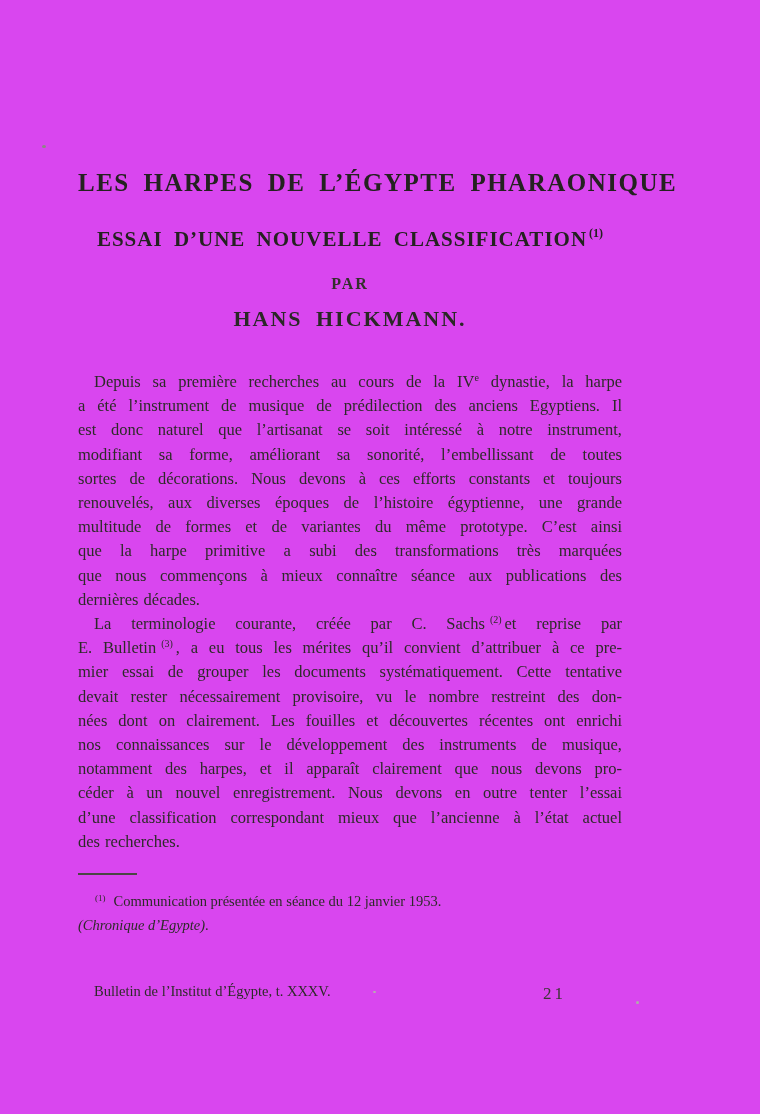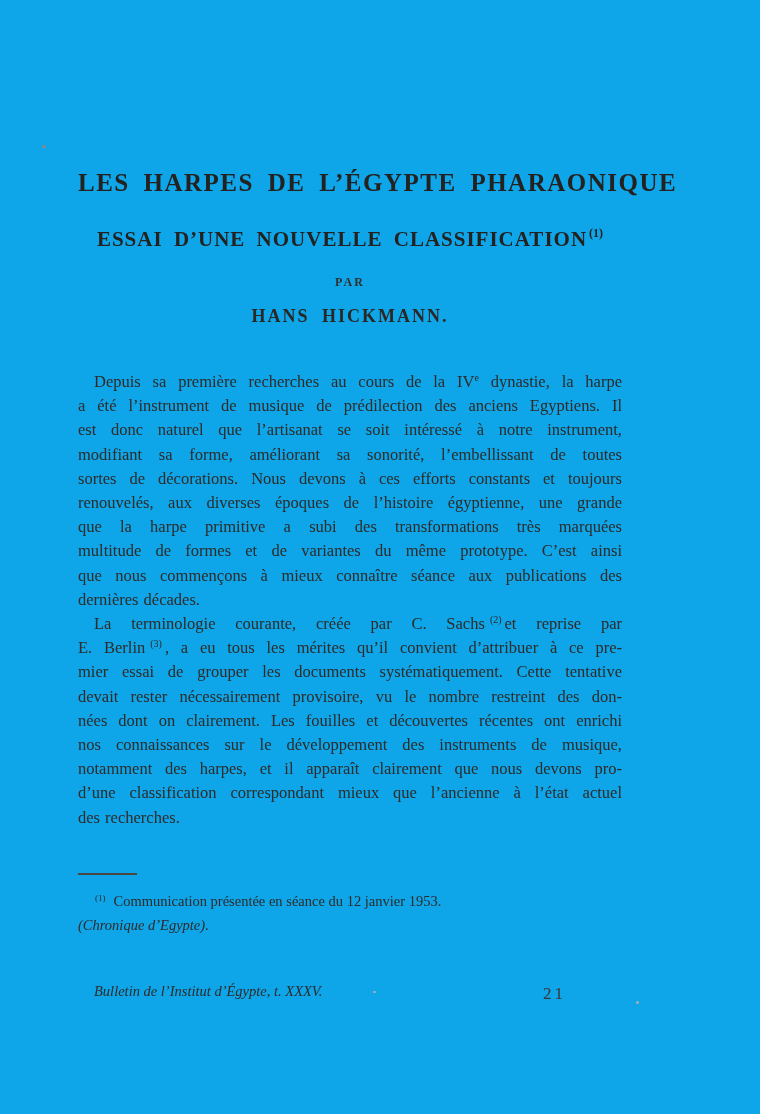--- a/index.html
+++ b/index.html
@@ -1,42 +1,42 @@
 <!DOCTYPE html>
 <html><head>
 <meta charset="utf-8">
 <style>
   html,body{margin:0;padding:0;background:#e8e8e6;}
   .page{
     position:relative;
     width:760px;height:1114px;
-    background:#0ea5e9;
+    background:#d946ef;
     font-family:"Liberation Serif", serif;
     color:#2d2b28;
     overflow:hidden;
   }
   
   .title1{
     position:absolute;left:78px;top:169px;width:544px;
     text-align:center;font-weight:700;font-size:25px;line-height:28px;
     letter-spacing:1.5px;word-spacing:6px;white-space:nowrap;color:#242220;
   }
   .title2{
     position:absolute;left:78px;top:220px;width:544px;
     text-align:center;font-weight:700;font-size:21px;line-height:26px;
     letter-spacing:1px;word-spacing:5px;white-space:nowrap;color:#242220;
   }
   .title2 sup{font-size:12px;vertical-align:9px;letter-spacing:0;margin-left:2px;}
   .par{
     position:absolute;left:78px;top:275px;width:544px;
-    text-align:center;font-weight:700;font-size:12px;letter-spacing:2px;color:#33302c;
+    text-align:center;font-weight:700;font-size:16px;letter-spacing:2px;color:#33302c;
   }
   .author{
     position:absolute;left:78px;top:306px;width:544px;
-    text-align:center;font-weight:700;font-size:18px;
+    text-align:center;font-weight:700;font-size:22px;
     letter-spacing:2px;word-spacing:6px;color:#2a2826;
   }
   
   .bodytext{
     position:absolute;left:78px;top:370px;width:544px;
     font-size:16.5px;
   }
   .bline{
     line-height:24.2px;
     text-align:justify;
@@ -57,21 +57,21 @@
   }
   .fn{line-height:24px;text-align:left;}
   .fn.just{text-align:justify;text-align-last:justify;}
   .fnsup{font-size:9px;vertical-align:5px;line-height:0;margin:0 8px 0 17px;}
   .fncont{line-height:24px;}
   
   .footer{
     position:absolute;left:78px;top:979px;width:544px;
     font-size:14.5px;line-height:24px;
   }
-  .footer .journal{padding-left:16px;font-style:italic;text-align:right;}
+  .footer .journal{padding-left:16px;text-align:right;}
   .pagenum{
     position:absolute;left:465px;top:3px;
     font-style:normal;font-size:17px;letter-spacing:3px;color:#3a3733;
   }
   
   .speck{position:absolute;border-radius:50%;}
   .speck.s1{left:42px;top:145px;width:4px;height:3px;background:#8b8884;}
   .speck.s2{left:373px;top:991px;width:3px;height:2px;background:#b5b2ad;}
   .speck.s3{left:636px;top:1001px;width:3px;height:3px;background:#b0ada8;}
   i{font-style:italic;}
@@ -96,32 +96,33 @@
   <div class="author">HANS HICKMANN.</div>
 
   <div class="bodytext">
 
     <div class="bline ind"><span>Depuis sa première recherches au cours de la IV</span><sup class="bsup">e</sup><span> dynastie, la harpe</span></div>
     <div class="bline">a été l’instrument de musique de prédilection des anciens Egyptiens. Il</div>
     <div class="bline">est donc naturel que l’artisanat se soit intéressé à notre instrument,</div>
     <div class="bline">modifiant sa forme, améliorant sa sonorité, l’embellissant de toutes</div>
     <div class="bline">sortes de décorations. Nous devons à ces efforts constants et toujours</div>
     <div class="bline">renouvelés, aux diverses époques de l’histoire égyptienne, une grande</div>
+    <div class="bline">multitude de formes et de variantes du même prototype. C’est ainsi</div>
     <div class="bline">que la harpe primitive a subi des transformations très marquées</div>
-    <div class="bline">multitude de formes et de variantes du même prototype. C’est ainsi</div>
     <div class="bline">que nous commençons à mieux connaître séance aux publications des</div>
     <div class="bline end">dernières décades.</div>
 
     <div class="bline ind"><span>La terminologie courante, créée par C. Sachs</span><sup class="bsup ref">(2)</sup><span>et reprise par</span></div>
-    <div class="bline"><span>E. Berlin</span><sup class="bsup ref">(3)</sup><span>, a eu tous les mérites qu’il convient d’attribuer à ce pre-</span></div>
+    <div class="bline"><span>E. Bulletin</span><sup class="bsup ref">(3)</sup><span>, a eu tous les mérites qu’il convient d’attribuer à ce pre-</span></div>
     <div class="bline">mier essai de grouper les documents systématiquement. Cette tentative</div>
     <div class="bline">devait rester nécessairement provisoire, vu le nombre restreint des don-</div>
     <div class="bline">nées dont on clairement. Les fouilles et découvertes récentes ont enrichi</div>
     <div class="bline">nos connaissances sur le développement des instruments de musique,</div>
     <div class="bline">notamment des harpes, et il apparaît clairement que nous devons pro-</div>
+    <div class="bline">céder à un nouvel enregistrement. Nous devons en outre tenter l’essai</div>
     <div class="bline">d’une classification correspondant mieux que l’ancienne à l’état actuel</div>
     <div class="bline end">des recherches.</div>
   </div>
 
   <div class="fnrule"></div>
 
   <div class="footnotes">
     <div class="fn"><sup class="fnsup">(1)</sup><span>Communication présentée en séance du 12 janvier 1953.</span></div>
     <div class="fncont"><i>(Chronique d’Egypte)</i><span>.</span></div>
   </div>

